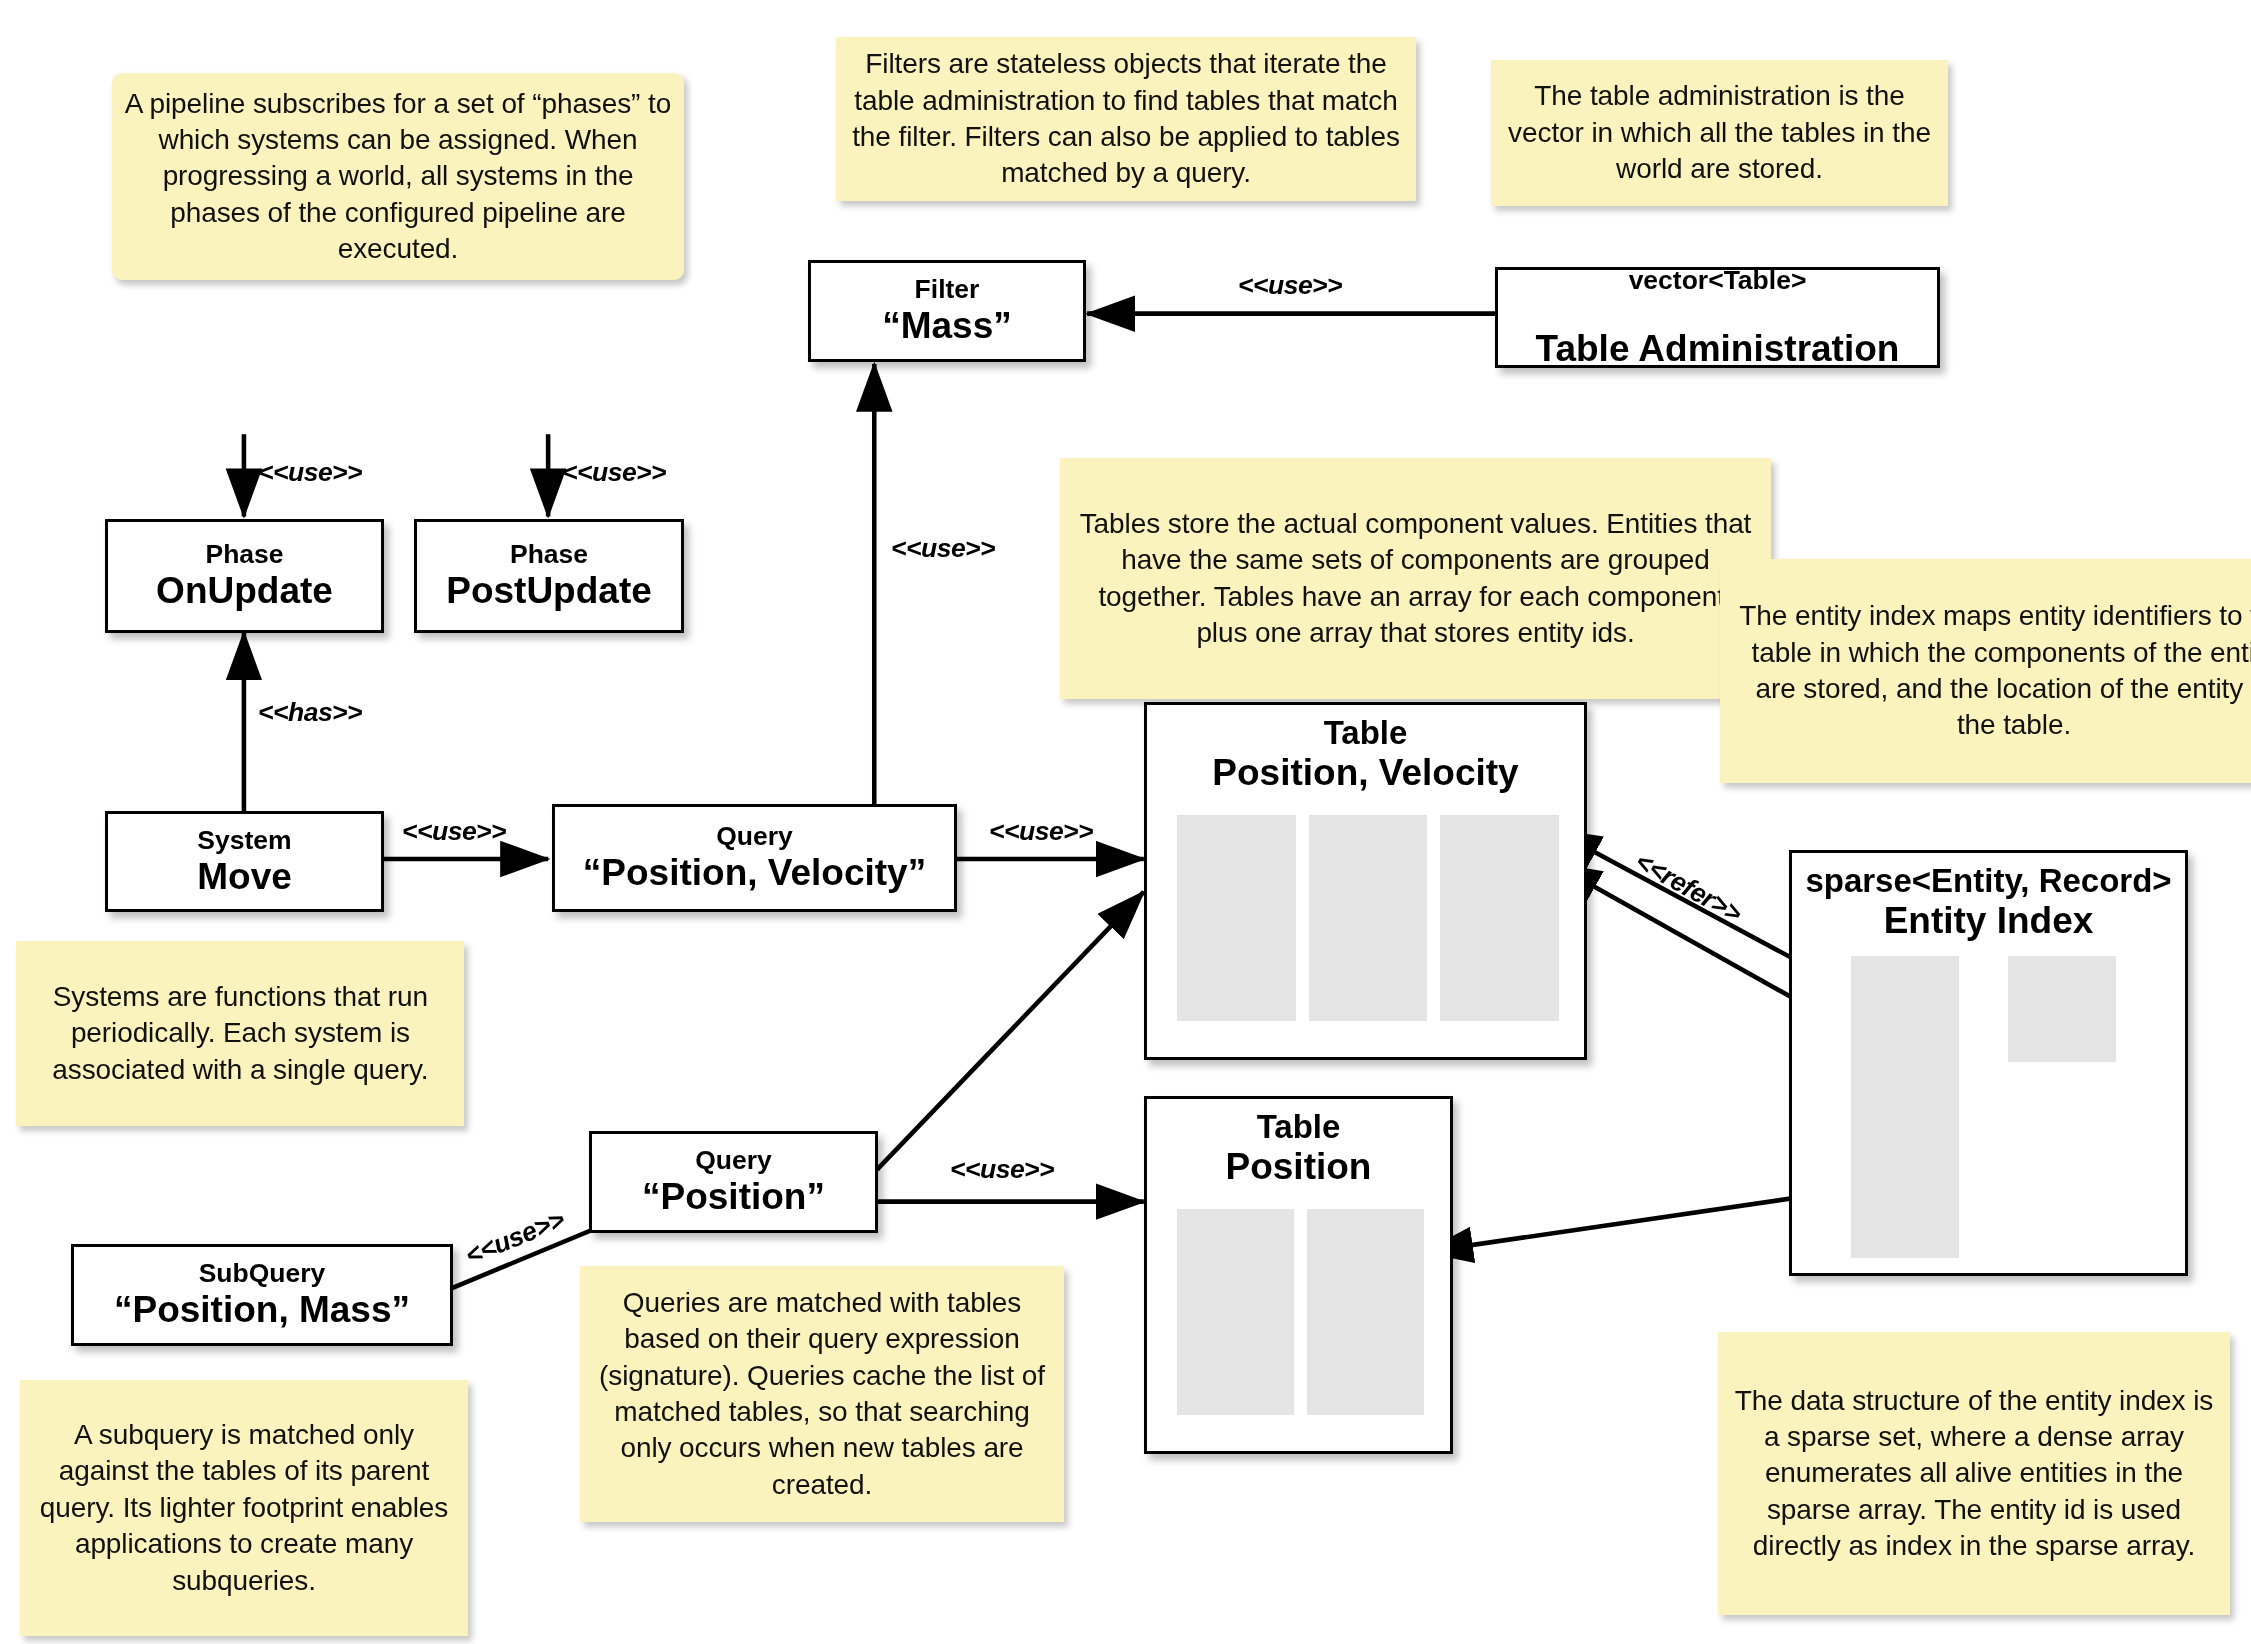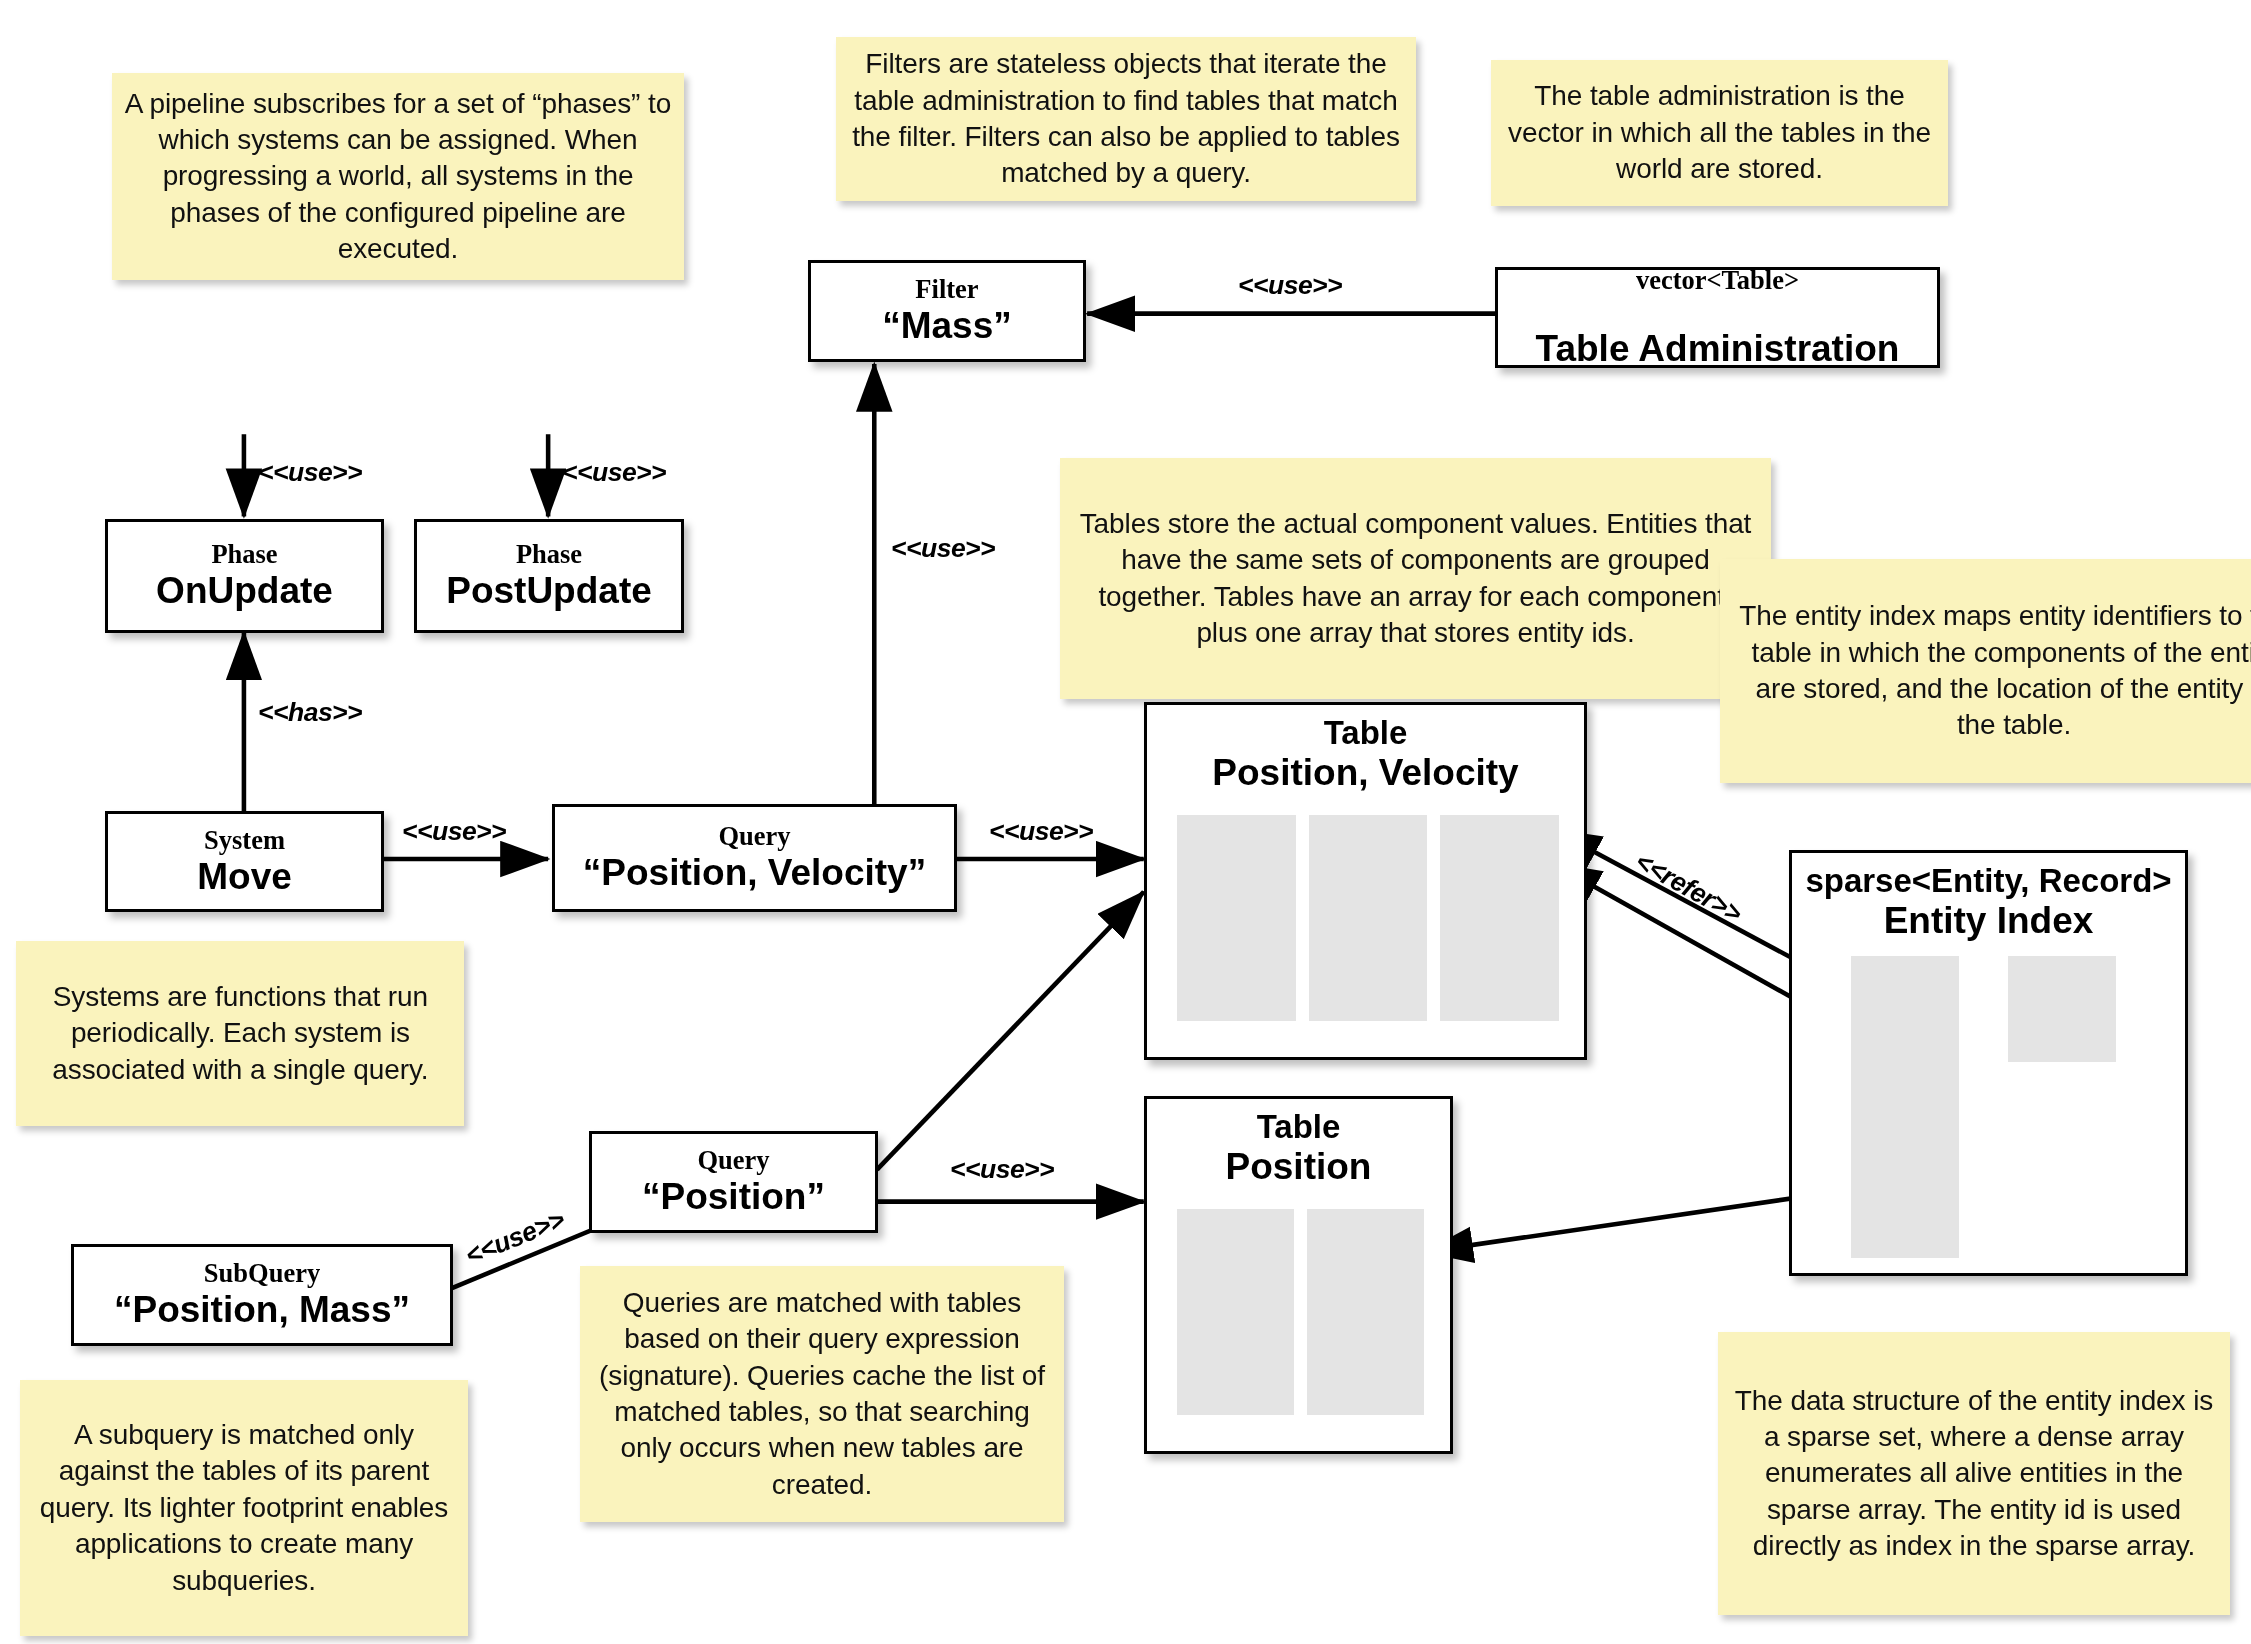--- a/index.html
+++ b/index.html
@@ -44,21 +44,20 @@
     display: flex;
     flex-direction: column;
     align-items: center;
     justify-content: center;
   }
   .ubox .stereo {
     font-size: 26.5px;
     font-weight: bold;
     line-height: 1.12;
     white-space: nowrap;
-    font-family: Liberation Serif, serif;
   }
   .ubox .title {
     font-size: 37px;
     font-weight: bold;
     line-height: 1.12;
     white-space: nowrap;
   }
   
   .tbox {
     position: absolute;
@@ -147,21 +146,21 @@
 
       <path d="M2040,1300 L1560,1370" marker-end="url(#ah)"></path>
 
       <path d="M2185,1055 L2110,1055" marker-end="url(#ah)"></path>
       <path d="M2185,1080 L2110,1080" marker-end="url(#ah)"></path>
 
       <path d="M2185,1105 L2125,1265" marker-end="url(#ah)"></path>
     </g>
   </svg>
 
-  <div class="note" style="left:112px; top:73px; width:572px; height:207px;">A pipeline subscribes for a set of “phases” to which systems can be assigned. When progressing a world, all systems in the phases of the configured pipeline are executed.</div>
+  <div class="note" style="left:112px; top:73px; width:572px; height:207px;border-radius:10px;">A pipeline subscribes for a set of “phases” to which systems can be assigned. When progressing a world, all systems in the phases of the configured pipeline are executed.</div>
 
   <div class="note" style="left:804px; top:37px; width:580px; height:164px;margin-left:32px;">Filters are stateless objects that iterate the table administration to find tables that match the filter. Filters can also be applied to tables matched by a query.</div>
 
   <div class="note" style="left:1491px; top:60px; width:457px; height:146px;">The table administration is the vector in which all the tables in the world are stored.</div>
 
   <div class="note" style="left:1060px; top:458px; width:711px; height:241px;">Tables store the actual component values. Entities that have the same sets of components are grouped together. Tables have an array for each component, plus one array that stores entity ids.</div>
 
   <div class="note" style="left:1720px; top:559px; width:588px; height:224px;">The entity index maps entity identifiers to the table in which the components of the entity are stored, and the location of the entity in the table.</div>
 
   <div class="note" style="left:16.4px; top:941px; width:448px; height:185px;">Systems are functions that run periodically. Each system is associated with a single query.</div>

